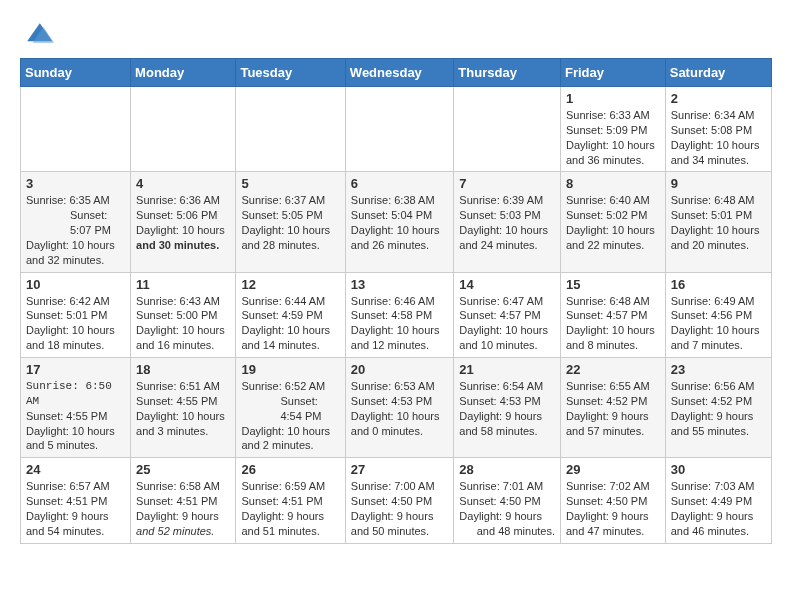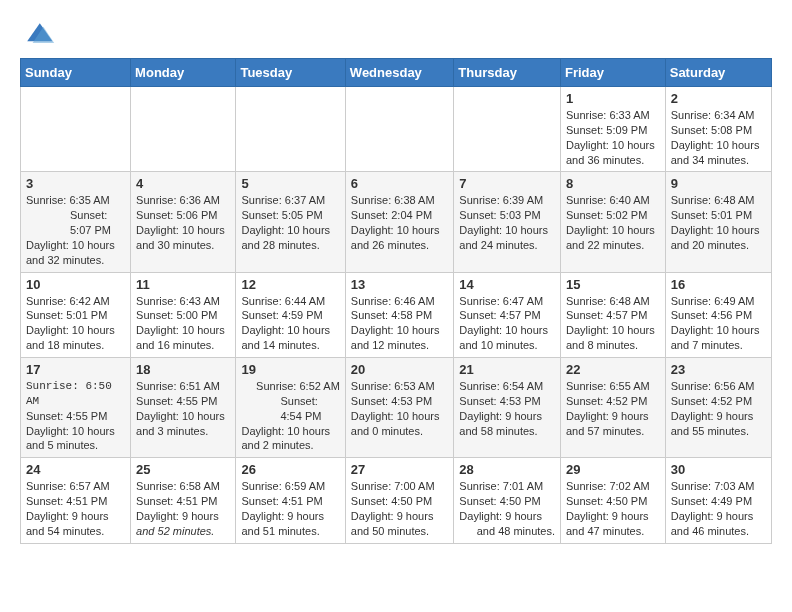--- a/index.html
+++ b/index.html
@@ -156,33 +156,33 @@
             <div style="line-height: 1.35;">Sunrise: 6:35 AM</div>
             <div style="line-height: 1.35; margin-left: 44px;">Sunset: 5:07 PM</div>
             <div style="line-height: 1.35;">Daylight: 10 hours</div>
             <div style="line-height: 1.35;">and 32 minutes.</div>
           </td>
           <td>
             <span class="day-number">4</span>
             <div style="line-height: 1.35;">Sunrise: 6:36 AM</div>
             <div style="line-height: 1.35;">Sunset: 5:06 PM</div>
             <div style="line-height: 1.35;">Daylight: 10 hours</div>
-            <div style="line-height: 1.35;">and 30 minutes.</div>
+            <div style="line-height: 1.35; font-weight: bold;">and 30 minutes.</div>
           </td>
           <td>
             <span class="day-number">5</span>
             <div style="line-height: 1.35;">Sunrise: 6:37 AM</div>
             <div style="line-height: 1.35;">Sunset: 5:05 PM</div>
             <div style="line-height: 1.35;">Daylight: 10 hours</div>
             <div style="line-height: 1.35;">and 28 minutes.</div>
           </td>
           <td>
             <span class="day-number">6</span>
             <div style="line-height: 1.35;">Sunrise: 6:38 AM</div>
-            <div style="line-height: 1.35;">Sunset: 2:04 PM</div>
+            <div style="line-height: 1.35;">Sunset: 5:04 PM</div>
             <div style="line-height: 1.35;">Daylight: 10 hours</div>
             <div style="line-height: 1.35;">and 26 minutes.</div>
           </td>
           <td>
             <span class="day-number">7</span>
             <div style="line-height: 1.35;">Sunrise: 6:39 AM</div>
             <div style="line-height: 1.35;">Sunset: 5:03 PM</div>
             <div style="line-height: 1.35;">Daylight: 10 hours</div>
             <div style="line-height: 1.35;">and 24 minutes.</div>
           </td>
@@ -262,21 +262,21 @@
           </td>
           <td>
             <span class="day-number">18</span>
             <div style="line-height: 1.35;">Sunrise: 6:51 AM</div>
             <div style="line-height: 1.35;">Sunset: 4:55 PM</div>
             <div style="line-height: 1.35;">Daylight: 10 hours</div>
             <div style="line-height: 1.35;">and 3 minutes.</div>
           </td>
           <td>
             <span class="day-number">19</span>
-            <div style="line-height: 1.35; text-align: right;">Sunrise: 6:52 AM</div>
+            <div style="line-height: 1.35;">Sunrise: 6:52 AM</div>
             <div style="line-height: 1.35; margin-left: 39px;">Sunset: 4:54 PM</div>
             <div style="line-height: 1.35;">Daylight: 10 hours</div>
             <div style="line-height: 1.35;">and 2 minutes.</div>
           </td>
           <td>
             <span class="day-number">20</span>
             <div style="line-height: 1.35;">Sunrise: 6:53 AM</div>
             <div style="line-height: 1.35;">Sunset: 4:53 PM</div>
             <div style="line-height: 1.35;">Daylight: 10 hours</div>
             <div style="line-height: 1.35;">and 0 minutes.</div>

